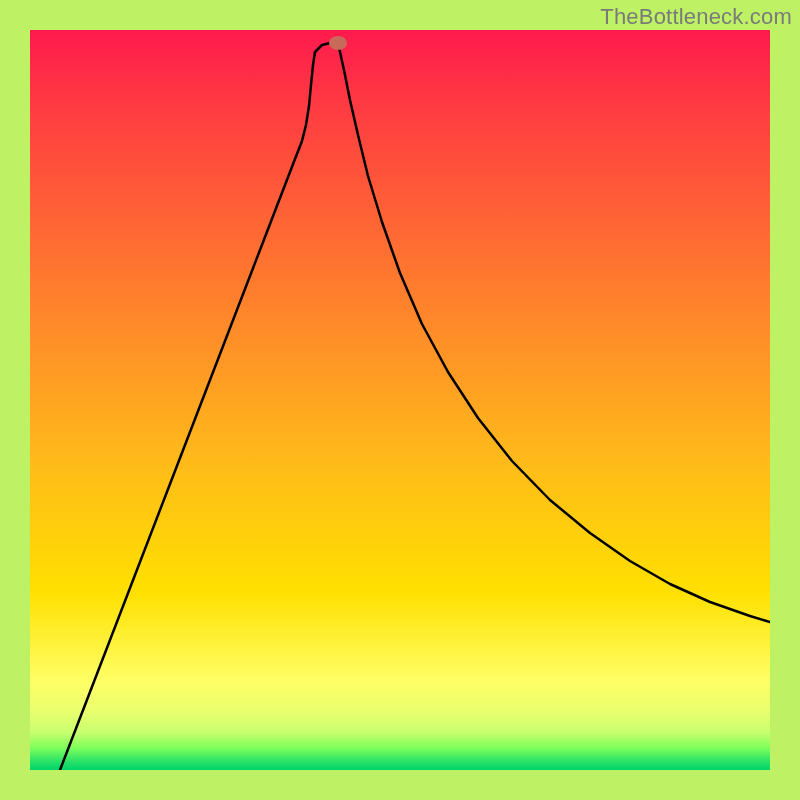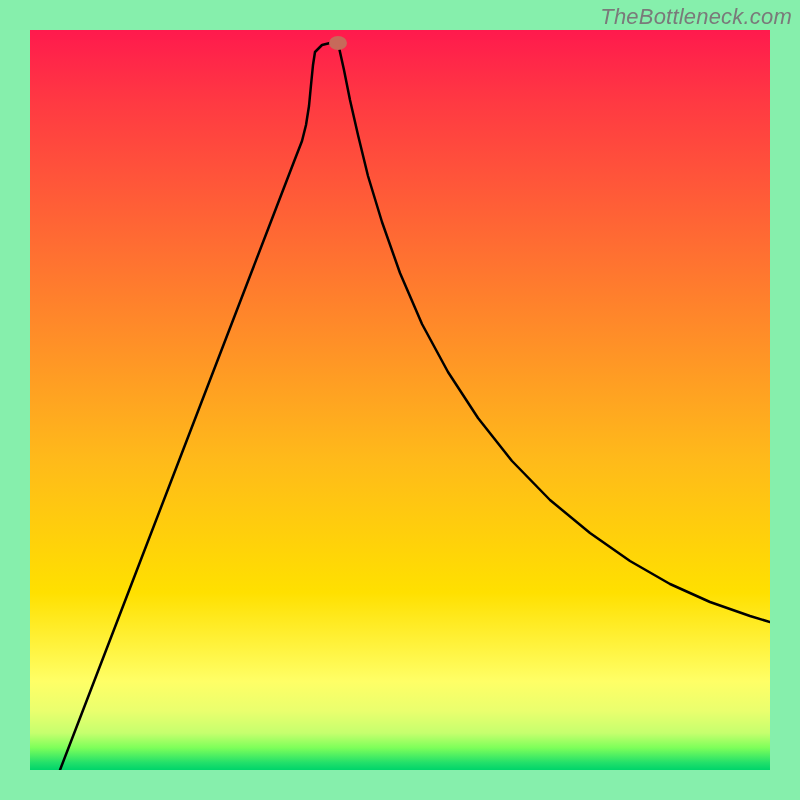--- a/index.html
+++ b/index.html
@@ -8,22 +8,21 @@
     width: 800px;
     height: 800px;
     background: #000;
     overflow: hidden;
     font-family: Arial, Helvetica, sans-serif;
   }
   .stage {
     position: relative;
     width: 800px;
     height: 800px;
-    background: #86efac;
-    font-style: italic;
+    background: #bef264;
   }
   .plot {
     position: absolute;
     left: 30px;
     top: 30px;
     width: 740px;
     height: 740px;
     overflow: hidden;
     background: linear-gradient(
       to bottom,

